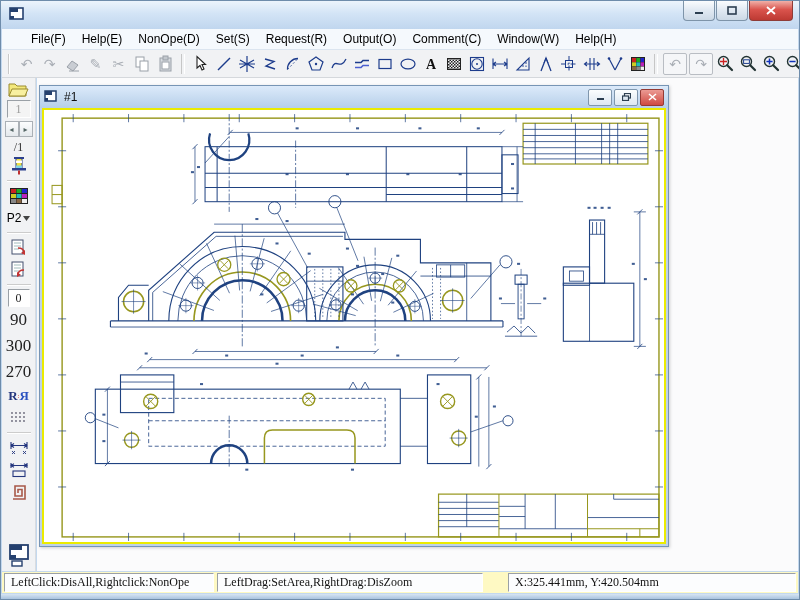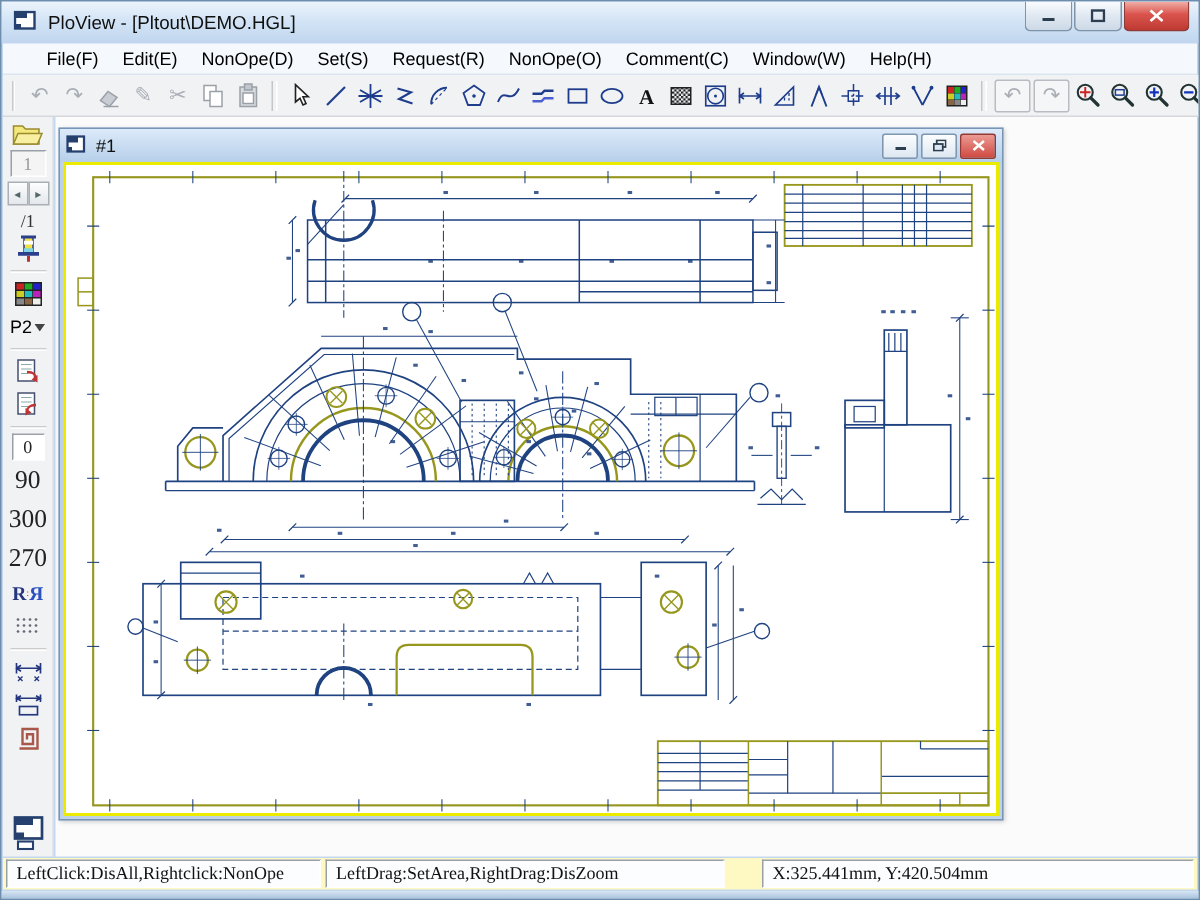--- a/index.html
+++ b/index.html
@@ -76,21 +76,20 @@
 <div id="app">
 
   <div class="titlebar">
     <span>
       <svg width="16" height="14" viewBox="0 0 16 14">
           <rect x="1" y="1" width="13" height="11" fill="#fff" stroke="#25406e" stroke-width="1.6"></rect>
           <rect x="1" y="1" width="8" height="4" fill="#25406e"></rect>
           <rect x="1" y="9" width="4" height="3" fill="#25406e"></rect>
         </svg>
     </span>
-    <span class="title-text">PloView - [Pltout\DEMO.HGL]</span>
     <div class="win-controls">
       <div class="wbtn">
         <svg width="10" height="9">
             <rect x="1" y="6" width="8" height="2" fill="#2c3e50"></rect>
           </svg>
       </div>
       <div class="wbtn">
         <svg width="10" height="9">
             <rect x="1" y="1" width="8" height="7" fill="none" stroke="#2c3e50" stroke-width="1.6"></rect>
           </svg>
@@ -98,25 +97,25 @@
       <div class="wbtn close">
         <svg width="10" height="9">
             <path d="M1,1 L9,8 M9,1 L1,8" stroke="#fff" stroke-width="1.8"></path>
           </svg>
       </div>
     </div>
   </div>
 
   <div class="menubar">
     <span class="menu-item">File(F)</span>
-    <span class="menu-item">Edit(E)</span>
+    <span class="menu-item">Help(E)</span>
     <span class="menu-item">NonOpe(D)</span>
     <span class="menu-item">Set(S)</span>
     <span class="menu-item">Request(R)</span>
-    <span class="menu-item">NonOpe(O)</span>
+    <span class="menu-item">Output(O)</span>
     <span class="menu-item">Comment(C)</span>
     <span class="menu-item">Window(W)</span>
     <span class="menu-item">Help(H)</span>
   </div>
 
   <div class="toolbar">
     <div class="tgrip"></div>
     <div class="tbtn gray">↶</div>
     <div class="tbtn gray">↷</div>
     <div class="tbtn">

